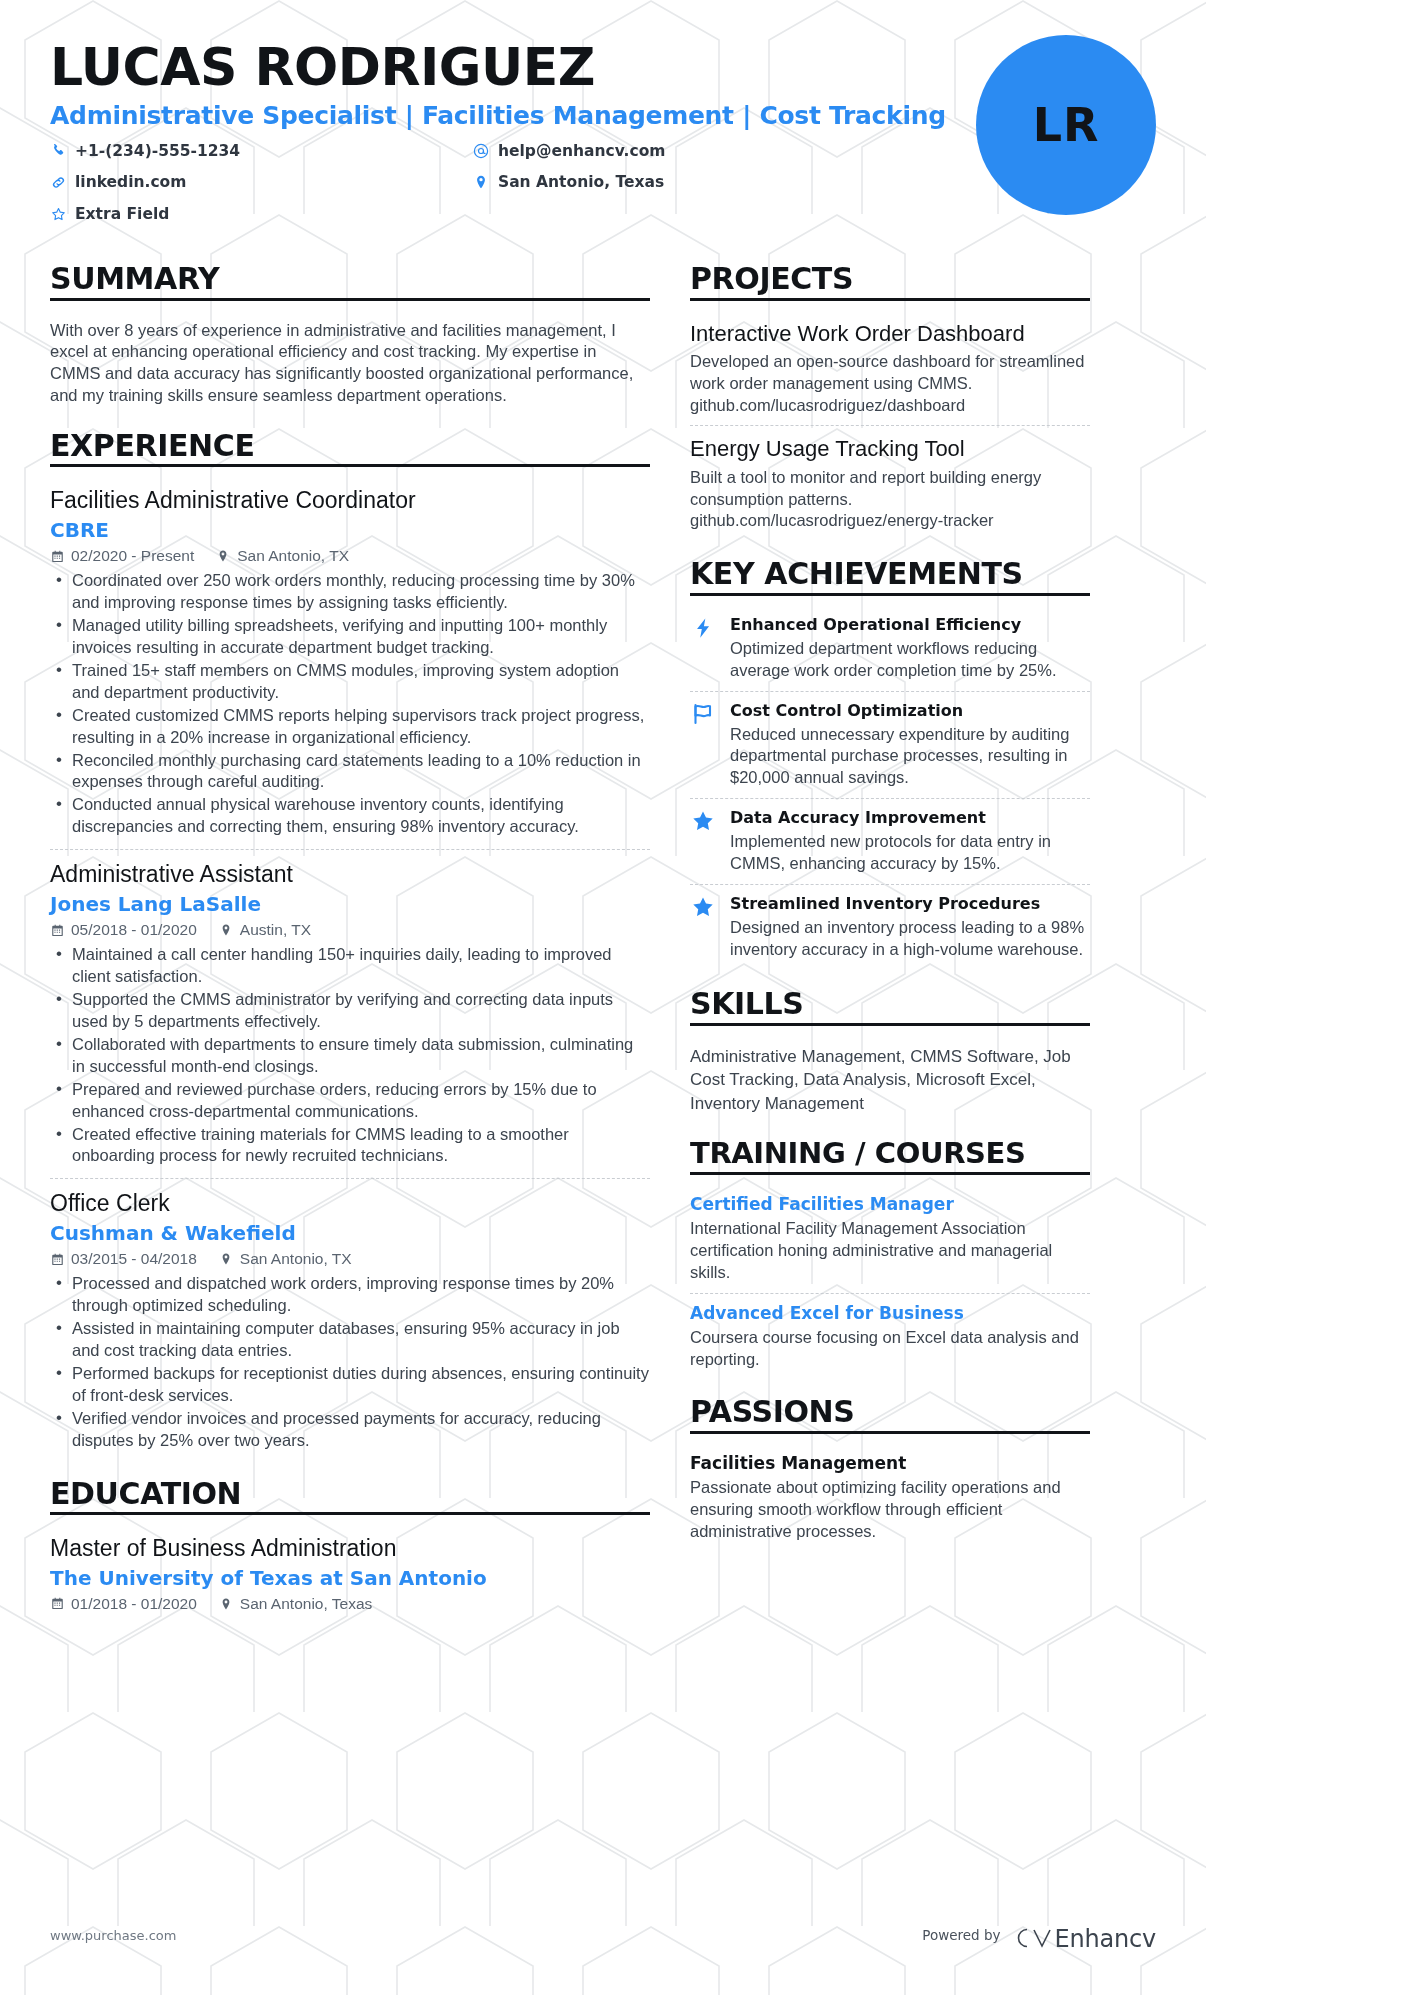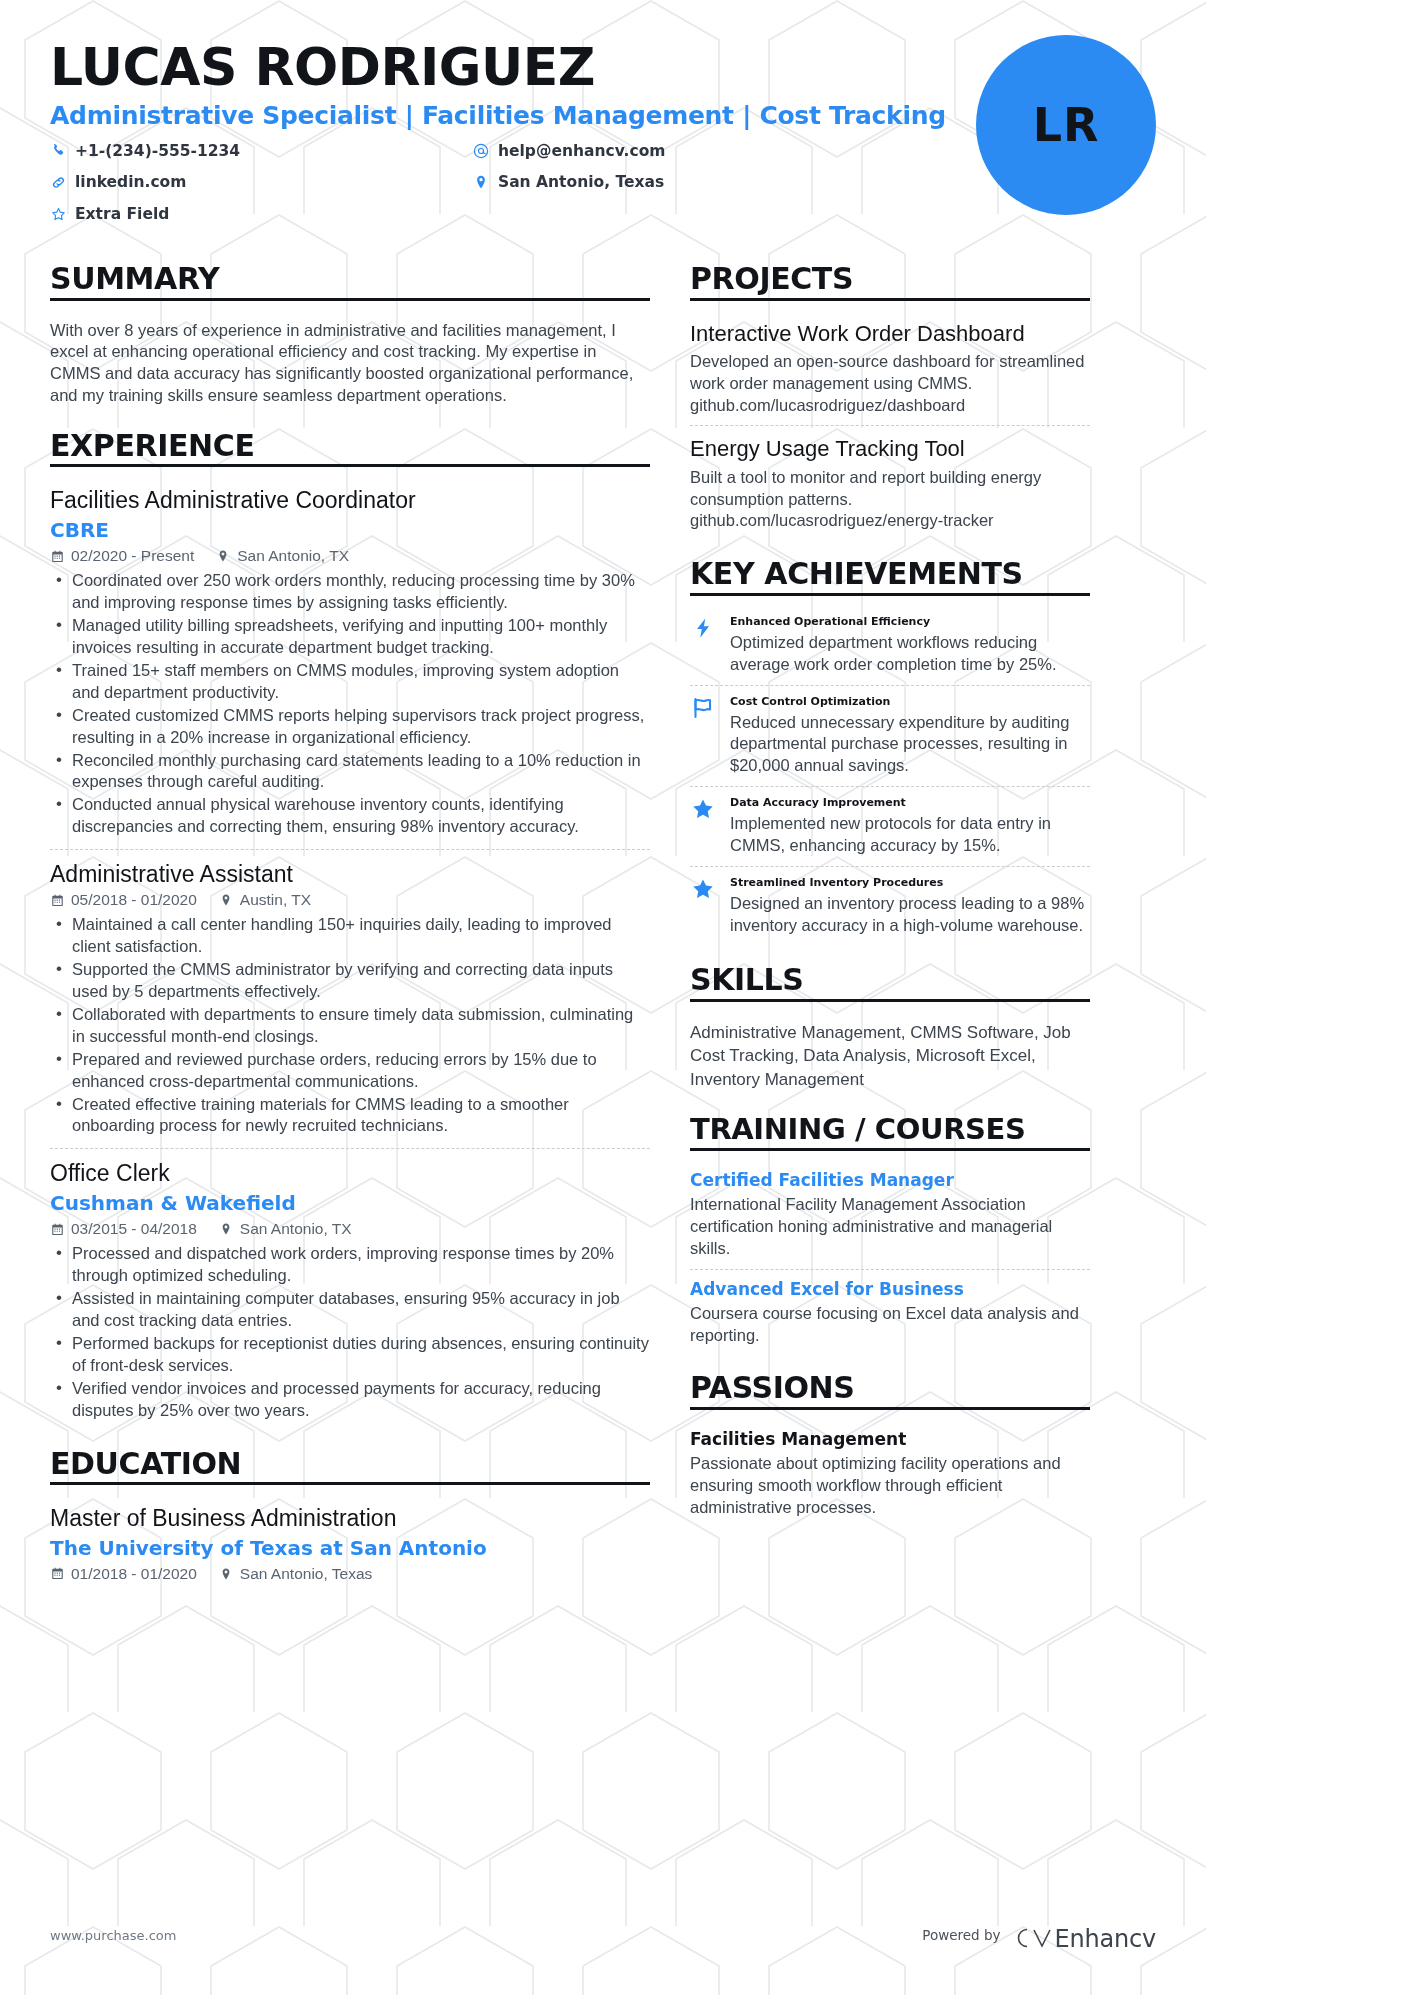--- a/index.html
+++ b/index.html
@@ -225,21 +225,21 @@
     display: flex;
     align-items: flex-start;
     justify-content: center;
     color: #2b8bf2;
     padding-top: 1px;
   }
   .ach-icon svg { display: block; }
   .ach-body { flex: 1 1 auto; }
   .ach-title {
     font-family: "DejaVu Sans", sans-serif;
-    font-size: 11px;
+    font-size: 16px;
     font-weight: 700;
     color: #111418;
     line-height: 1.2;
     margin-bottom: 4px;
   }
   .ach-desc {
     font-size: 16.5px;
     line-height: 1.32;
     color: #3c444e;
   }
@@ -419,20 +419,21 @@
               <li>Managed utility billing spreadsheets, verifying and inputting 100+ monthly invoices resulting in accurate department budget tracking.</li>
               <li>Trained 15+ staff members on CMMS modules, improving system adoption and department productivity.</li>
               <li>Created customized CMMS reports helping supervisors track project progress, resulting in a 20% increase in organizational efficiency.</li>
               <li>Reconciled monthly purchasing card statements leading to a 10% reduction in expenses through careful auditing.</li>
               <li>Conducted annual physical warehouse inventory counts, identifying discrepancies and correcting them, ensuring 98% inventory accuracy.</li>
             </ul>
           </div>
 
           <div class="entry">
             <div class="entry-title">Administrative Assistant</div>
+            <div class="entry-org">Jones Lang LaSalle</div>
             <div class="entry-meta">
               <span class="meta-piece">
                 <span class="mi">
                   <svg width="13" height="13" viewBox="0 0 16 16" fill="currentColor">
                       <path d="M4.5.8v1.4H2.6c-.6 0-1.1.5-1.1 1.1v10.4c0 .6.5 1.1 1.1 1.1h10.8c.6 0 1.1-.5 1.1-1.1V3.3c0-.6-.5-1.1-1.1-1.1h-1.9V.8h-1.3v1.4H5.8V.8H4.5zM2.9 5.6h10.2v7.8H2.9V5.6zm1.3 1.2v1.4h1.4V6.8H4.2zm2.8 0v1.4h1.4V6.8H7zm2.8 0v1.4h1.4V6.8H9.8zM4.2 9.5v1.4h1.4V9.5H4.2zm2.8 0v1.4h1.4V9.5H7zm2.8 0v1.4h1.4V9.5H9.8z"></path>
                     </svg>
                 </span>
                 <span>05/2018 - 01/2020</span>
               </span>
               <span class="meta-piece">

